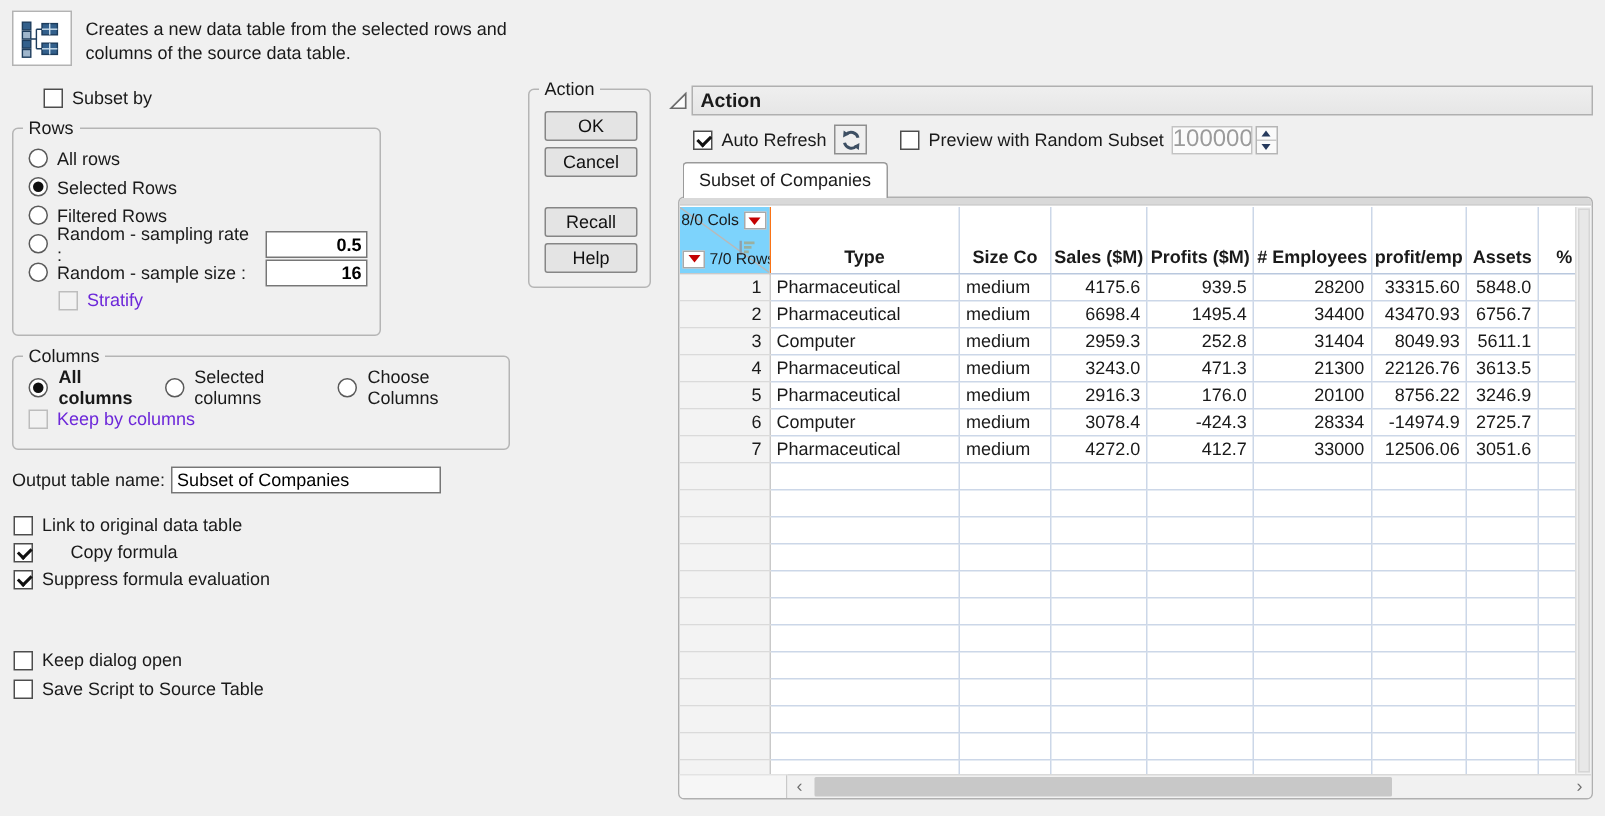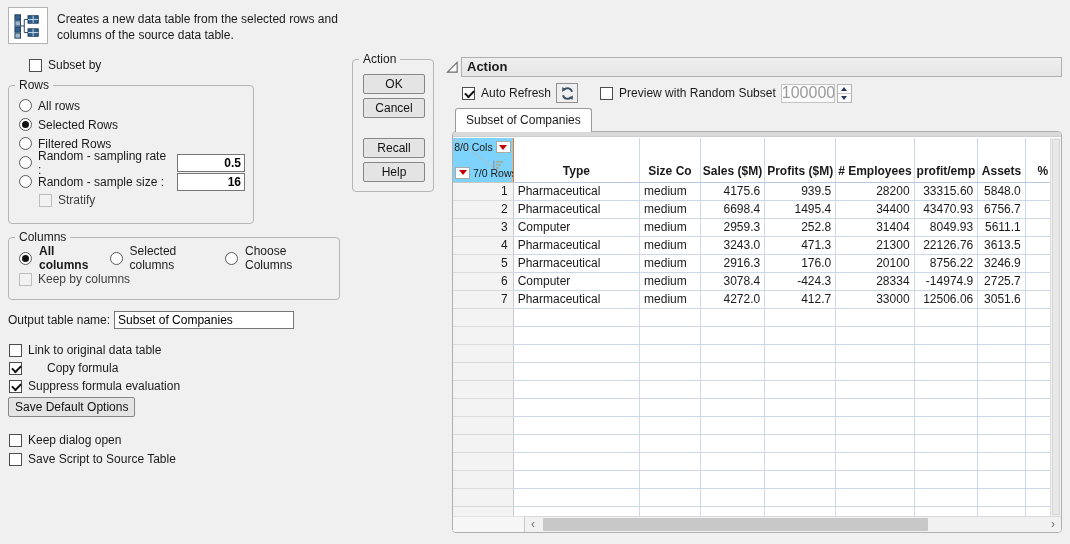--- a/index.html
+++ b/index.html
@@ -7,21 +7,21 @@
   #root { position: relative; width: 1070px; height: 544px; background: #f0f0f0; overflow: hidden; }
 
   
   .cbrow, .radiorow { display: flex; align-items: center; gap: 6px; height: 18px; white-space: nowrap; }
   .cbx { width: 13px; height: 13px; border: 1px solid #4d4d4d; background: #fff; position: relative; flex: 0 0 13px; }
   .cbx.checked::after { content: ""; position: absolute; left: 2px; top: 2px; width: 7px; height: 4px;
       border-left: 2px solid #111; border-bottom: 2px solid #111; transform: rotate(-45deg); }
   .cbx.disabled { border-color: #bdbdbd; background: #f2f2f2; }
   .radio { width: 13px; height: 13px; border: 1px solid #5a5a5a; border-radius: 50%; background: #fff; position: relative; flex: 0 0 13px; }
   .radio.sel::after { content: ""; position: absolute; left: 2px; top: 2px; width: 7px; height: 7px; border-radius: 50%; background: #101010; }
-  .dim { color: #404040; }
+  .dim { color: #6d28d9; }
   fieldset { border: 1px solid #b5b5b5; border-radius: 4px; padding: 4px 8px 4px 10px; background: transparent; }
   legend { padding: 0 4px; margin-left: -4px; font-size: 12px; color: #1a1a1a; }
   .btn { display: block; background: #e4e4e4; border: 1px solid #868686; border-radius: 2px;
          font-family: "Liberation Sans", sans-serif; font-size: 12px; color: #111; text-align: center;
          padding: 1px 6px; height: 20px; line-height: 16px; cursor: default; }
   .txt { border: 1px solid #767676; background: #fff; font-family: "Liberation Sans", sans-serif; font-size: 12px;
          height: 18px; padding: 0 3px; }
   .num { text-align: right; }
 
   
@@ -183,21 +183,20 @@
   </div>
   <div id="opt-copy" class="cbrow">
     <span class="cbx checked"></span>
     <span>Copy formula</span>
   </div>
   <div id="opt-suppress" class="cbrow">
     <span class="cbx checked"></span>
     <span>Suppress formula evaluation</span>
   </div>
 
-  <button id="save-defaults" class="btn">Save Default Options</button>
 
   <div id="opt-keepopen" class="cbrow">
     <span class="cbx"></span>
     <span>Keep dialog open</span>
   </div>
   <div id="opt-savescript" class="cbrow">
     <span class="cbx"></span>
     <span>Save Script to Source Table</span>
   </div>
 

